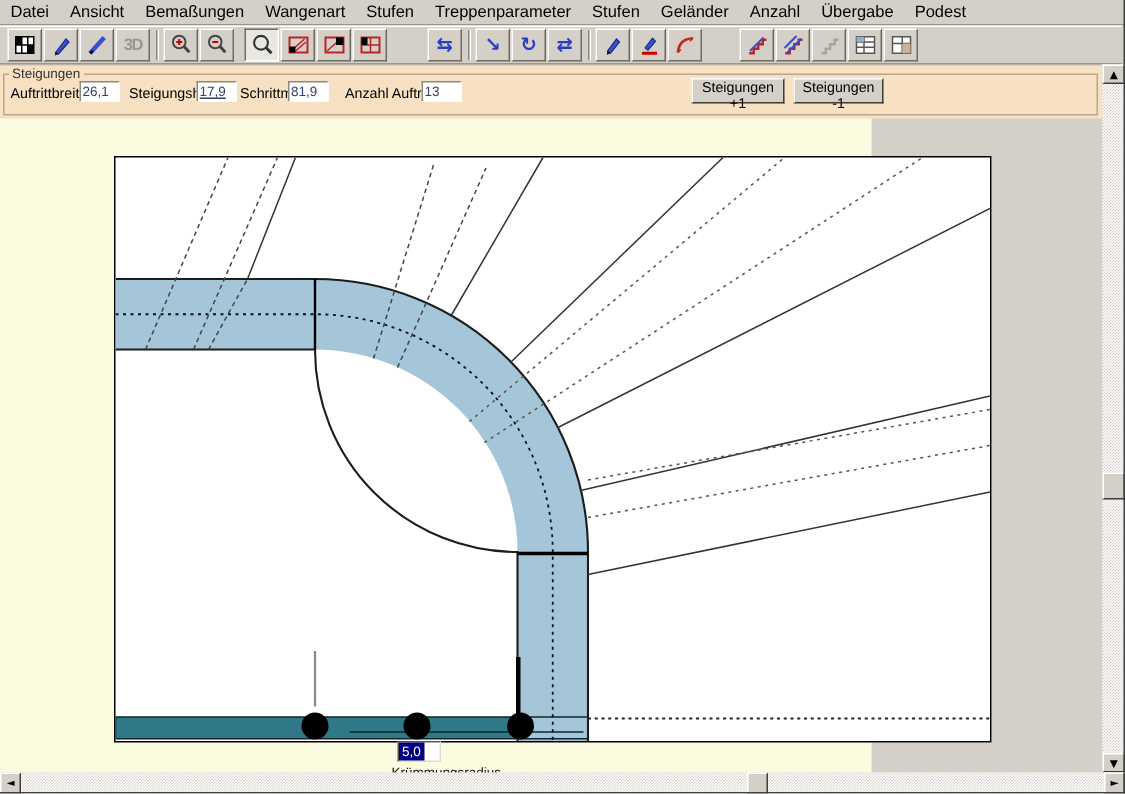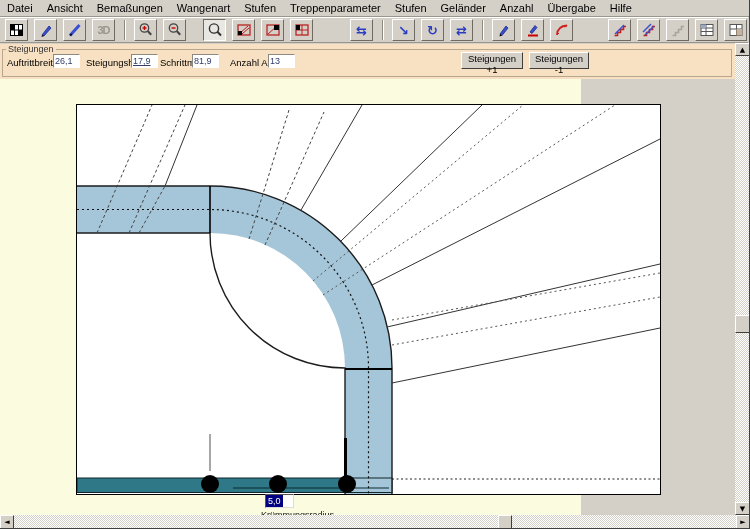--- a/index.html
+++ b/index.html
@@ -10,21 +10,21 @@
   html,body{width:750px;height:529px;overflow:hidden;}
   body{position:relative;background:var(--chrome);font-family:"Liberation Sans",sans-serif;color:#000;}
 
   
   .menubar{position:absolute;left:0;top:0;width:750px;height:17px;background:var(--chrome);
     border-bottom:1px solid #9a968c;display:flex;align-items:center;}
   .menu-item{font-size:11px;padding:1px 7px;cursor:default;}
 
   
   .toolbar{position:absolute;left:0;top:17px;width:748px;height:26px;background:var(--chrome);
-    border-top:1px solid #fff;border-bottom:1px solid #9a968c;display:flex;align-items:center;padding-left:5px;justify-content:space-between;}
+    border-top:1px solid #fff;border-bottom:1px solid #9a968c;display:flex;align-items:center;padding-left:5px;}
   .tsep{width:2px;height:20px;border-left:1px solid #8d897f;border-right:1px solid #fff;margin:0 3px;}
   .tbtn{width:23px;height:22px;background:var(--chrome);border:1px solid;
     border-color:#fff #6f6b63 #6f6b63 #fff;display:flex;align-items:center;justify-content:center;
     font-size:12px;margin-right:1px;cursor:default;}
   .tbtn.pressed{border-color:#6f6b63 #fff #fff #6f6b63;background:#e9e7e2;}
   .tbtn.disabled{color:#9a968c;}
   .tbtn svg{display:block;}
   .glyph-blue{color:#2a3cc0;font-weight:bold;font-family:"DejaVu Sans",sans-serif;font-size:13px;line-height:1;}
   .label-3d{font-weight:bold;font-size:11px;color:#9a968c;letter-spacing:-1px;}
 
@@ -84,21 +84,21 @@
   <span class="menu-item">Datei</span>
   <span class="menu-item">Ansicht</span>
   <span class="menu-item">Bemaßungen</span>
   <span class="menu-item">Wangenart</span>
   <span class="menu-item">Stufen</span>
   <span class="menu-item">Treppenparameter</span>
   <span class="menu-item">Stufen</span>
   <span class="menu-item">Geländer</span>
   <span class="menu-item">Anzahl</span>
   <span class="menu-item">Übergabe</span>
-  <span class="menu-item">Hilfe</span>
+  <span class="menu-item">Podest</span>
 </div>
 
 <div class="toolbar">
   <div class="tbtn">
     <span>
       <svg width="16" height="16">
           <rect x="1.5" y="2.5" width="12" height="11" fill="#fff" stroke="#000"></rect>
           <line x1="5.5" y1="2.5" x2="5.5" y2="13.5" stroke="#000"></line>
           <line x1="9.5" y1="2.5" x2="9.5" y2="13.5" stroke="#000"></line>
           <line x1="1.5" y1="8" x2="13.5" y2="8" stroke="#000"></line>
@@ -278,21 +278,21 @@
     <fieldset>
       <legend>Steigungen</legend>
     </fieldset>
     <span class="fld-label" style="left:7px">Auftrittbreite</span>
     <input class="fld-input" style="left: 53px;" value="26,1">
     <span class="fld-label" style="left:86px">Steigungshöhe</span>
     <input class="fld-input" style="left: 131px; text-decoration: underline;" value="17,9">
     <span class="fld-label" style="left:160px">Schrittmaß</span>
     <input class="fld-input" style="left: 192px;" value="81,9">
     <span class="fld-label" style="left:230px">Anzahl Auftritte</span>
-    <input class="fld-input" style="left: 268px;" value="13">
+    <input class="fld-input" style="left: 281px;" value="13">
     <button class="pbtn" style="left:461px;width:62px">Steigungen +1</button>
     <button class="pbtn" style="left:529px;width:60px">Steigungen -1</button>
   </div>
 
   <div class="canvas">
     <svg width="583" height="389" viewBox="0 0 583 389">
 
       <rect x="0" y="373" width="315" height="14.5" style="fill:var(--bar);stroke:#10262b;stroke-width:1"></rect>
 
       <path d="M0,81 L133,81 A182,182 0 0 1 315,263 L315,389 L268,389 L268,263 A135,135 0 0 0 133,128 L0,128 Z" style="fill:var(--band)"></path>

